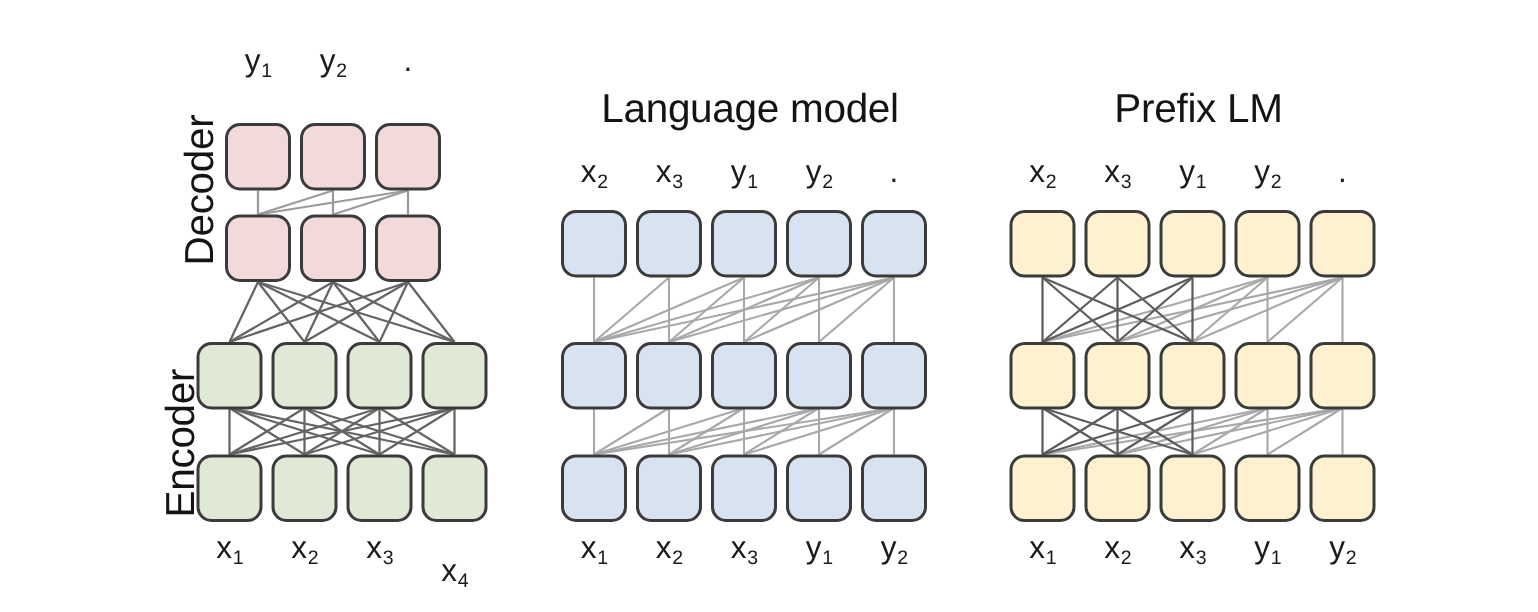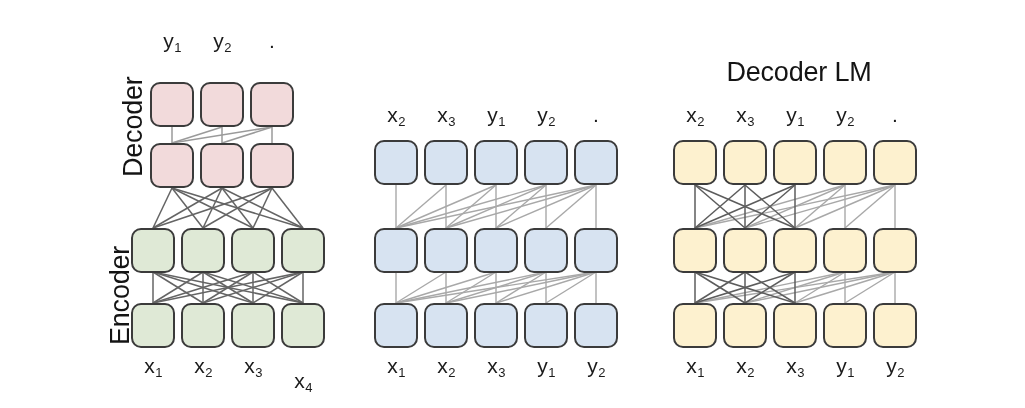--- a/index.html
+++ b/index.html
@@ -236,20 +236,21 @@
     </div>
     <div class="tok" style="left:231px;top:355px;width:44px;">
       <span>x</span><sub>3</sub>
     </div>
     <div class="tok" style="left:281px;top:370px;width:44px;">
       <span>x</span><sub>4</sub>
     </div>
   </div>
 
   <div class="panel" style="left:360px;width:280px;">
+    <div class="panel-title" style="left:0;top:57px;width:280px;">Language model</div>
 
     <div class="tok" style="left:14px;top:104px;width:44px;">
       <span>x</span><sub>2</sub>
     </div>
     <div class="tok" style="left:64px;top:104px;width:44px;">
       <span>x</span><sub>3</sub>
     </div>
     <div class="tok" style="left:114px;top:104px;width:44px;">
       <span>y</span><sub>1</sub>
     </div>
@@ -287,21 +288,21 @@
     </div>
     <div class="tok" style="left:164px;top:355px;width:44px;">
       <span>y</span><sub>1</sub>
     </div>
     <div class="tok" style="left:214px;top:355px;width:44px;">
       <span>y</span><sub>2</sub>
     </div>
   </div>
 
   <div class="panel" style="left:659px;width:280px;">
-    <div class="panel-title" style="left:0;top:57px;width:280px;">Decoder LM</div>
+    <div class="panel-title" style="left:0;top:57px;width:280px;">Prefix LM</div>
 
     <div class="tok" style="left:14px;top:104px;width:44px;">
       <span>x</span><sub>2</sub>
     </div>
     <div class="tok" style="left:64px;top:104px;width:44px;">
       <span>x</span><sub>3</sub>
     </div>
     <div class="tok" style="left:114px;top:104px;width:44px;">
       <span>y</span><sub>1</sub>
     </div>

